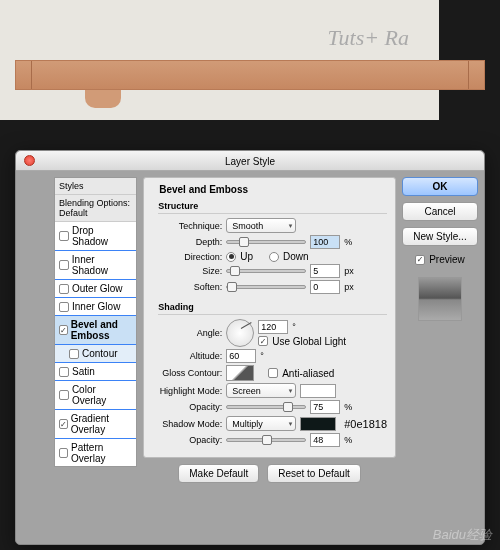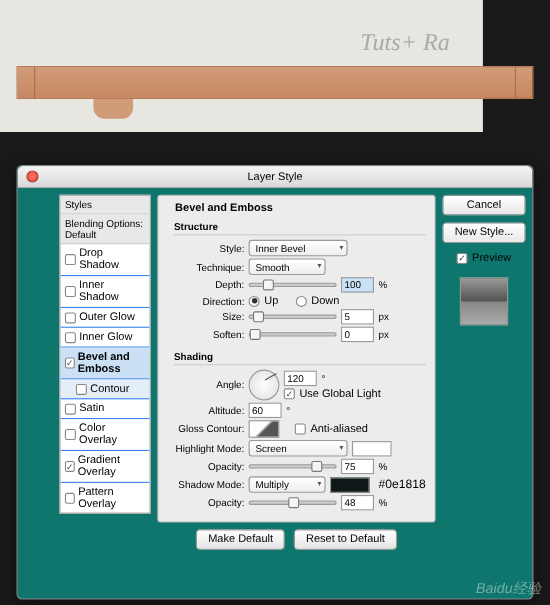--- a/index.html
+++ b/index.html
@@ -2,21 +2,21 @@
 <html><head>
 <meta charset="utf-8">
 <style>
 * { box-sizing: border-box; margin: 0; padding: 0; font-family: "Lucida Grande", Arial, sans-serif; font-size: 10px; }
 body { background: #1a1a1a; width: 500px; height: 550px; overflow: hidden; }
 .bg-frame { position: absolute; top: 0; left: 0; width: 439px; height: 120px; background: #e8e6e0; }
 .wood { position: absolute; top: 60px; left: 15px; width: 470px; height: 30px; background: linear-gradient(#d19b77, #c68862); border: 1px solid #b87a56; }
 .wood-inner { position: absolute; top: 0; left: 15px; right: 15px; bottom: 0; border-left: 1px solid #a86c4a; border-right: 1px solid #a86c4a; }
 .foot { position: absolute; top: 90px; left: 85px; width: 36px; height: 18px; background: #d19b77; border-radius: 0 0 10px 10px; }
 .watermark-title { position: absolute; top: 25px; right: 30px; font-style: italic; font-size: 22px; color: #aaa; font-family: cursive; }
-.dialog { position: absolute; top: 150px; left: 15px; width: 470px; height: 395px; background: #0f766e; border: 1px solid #888; border-radius: 5px; box-shadow: 0 4px 20px rgba(0,0,0,.5); }
+.dialog { position: absolute; top: 150px; left: 15px; width: 470px; height: 395px; background: #a3a3a3; border: 1px solid #888; border-radius: 5px; box-shadow: 0 4px 20px rgba(0,0,0,.5); }
 .titlebar { height: 20px; background: linear-gradient(#f5f5f5, #d8d8d8); border-bottom: 1px solid #aaa; border-radius: 5px 5px 0 0; text-align: center; line-height: 20px; font-size: 11px; }
 .titlebar .close { position: absolute; left: 8px; top: 4px; width: 11px; height: 11px; border-radius: 50%; background: radial-gradient(#ff7a70, #e14030); border: 1px solid #b03020; }
 .body { display: flex; padding: 6px; gap: 6px; height: calc(100% - 20px); margin-left: 32px; }
 .styles-col { width: 108px; }
 .styles-list { background: #fff; border: 1px solid #999; height: 290px; overflow: hidden; }
 .styles-list .hdr { background: #e8e8e8; padding: 3px 4px; font-size: 9px; border-bottom: 1px solid #ccc; }
 .styles-list .item { padding: 3px 4px; font-size: 9px; border-bottom: 1px solid #3b82f6; display: flex; align-items: center; gap: 3px; }
 .styles-list .item.sel { background: #c9e0f5; }
 .styles-list .item.sub { padding-left: 14px; background: #e3eef9; }
 .cb { width: 10px; height: 10px; border: 1px solid #888; background: #fff; display: inline-flex; align-items: center; justify-content: center; font-size: 8px; color: #333; border-radius: 2px; }
@@ -115,24 +115,20 @@
             <span>Stroke</span>
           </div>
       </div>
     </div>
 
     <div class="center-col">
       <div class="fieldset">
         <div class="legend">Bevel and Emboss</div>
         <div class="sub-legend">Structure</div>
         <div class="row">
-            <span class="lbl">Style:</span>
-            <span class="select" style="width:90px">Inner Bevel</span>
-          </div>
-        <div class="row">
             <span class="lbl">Technique:</span>
             <span class="select" style="width:70px">Smooth</span>
           </div>
         <div class="row">
             <span class="lbl">Depth:</span>
             <span class="slider">
               <span class="thumb" style="left:15%"></span>
             </span>
             <span class="num" style="background:#c9e0f5">100</span>
             <span class="unit">%</span>
@@ -184,21 +180,21 @@
           </div>
         <div class="row">
             <span class="lbl">Gloss Contour:</span>
             <span class="contour-swatch"></span>
             <span style="width:6px"></span>
             <span class="cb"></span>
             <span>Anti-aliased</span>
           </div>
         <div class="row">
             <span class="lbl">Highlight Mode:</span>
-            <span class="select" style="width:90px">Screen</span>
+            <span class="select" style="width:70px">Screen</span>
             <span class="color-swatch"></span>
           </div>
         <div class="row">
             <span class="lbl">Opacity:</span>
             <span class="slider">
               <span class="thumb" style="left:72%"></span>
             </span>
             <span class="num">75</span>
             <span class="unit">%</span>
           </div>
@@ -217,20 +213,21 @@
             <span class="unit">%</span>
           </div>
       </div>
       <div class="btn-row">
         <div class="btn">Make Default</div>
         <div class="btn">Reset to Default</div>
       </div>
     </div>
 
     <div class="right-col">
+      <div class="rbtn primary">OK</div>
       <div class="rbtn">Cancel</div>
       <div class="rbtn">New Style...</div>
       <div class="row" style="justify-content:center">
           <span class="cb on"></span>
           <span>Preview</span>
         </div>
       <div class="preview-swatch"></div>
     </div>
   </div>
 </div>

